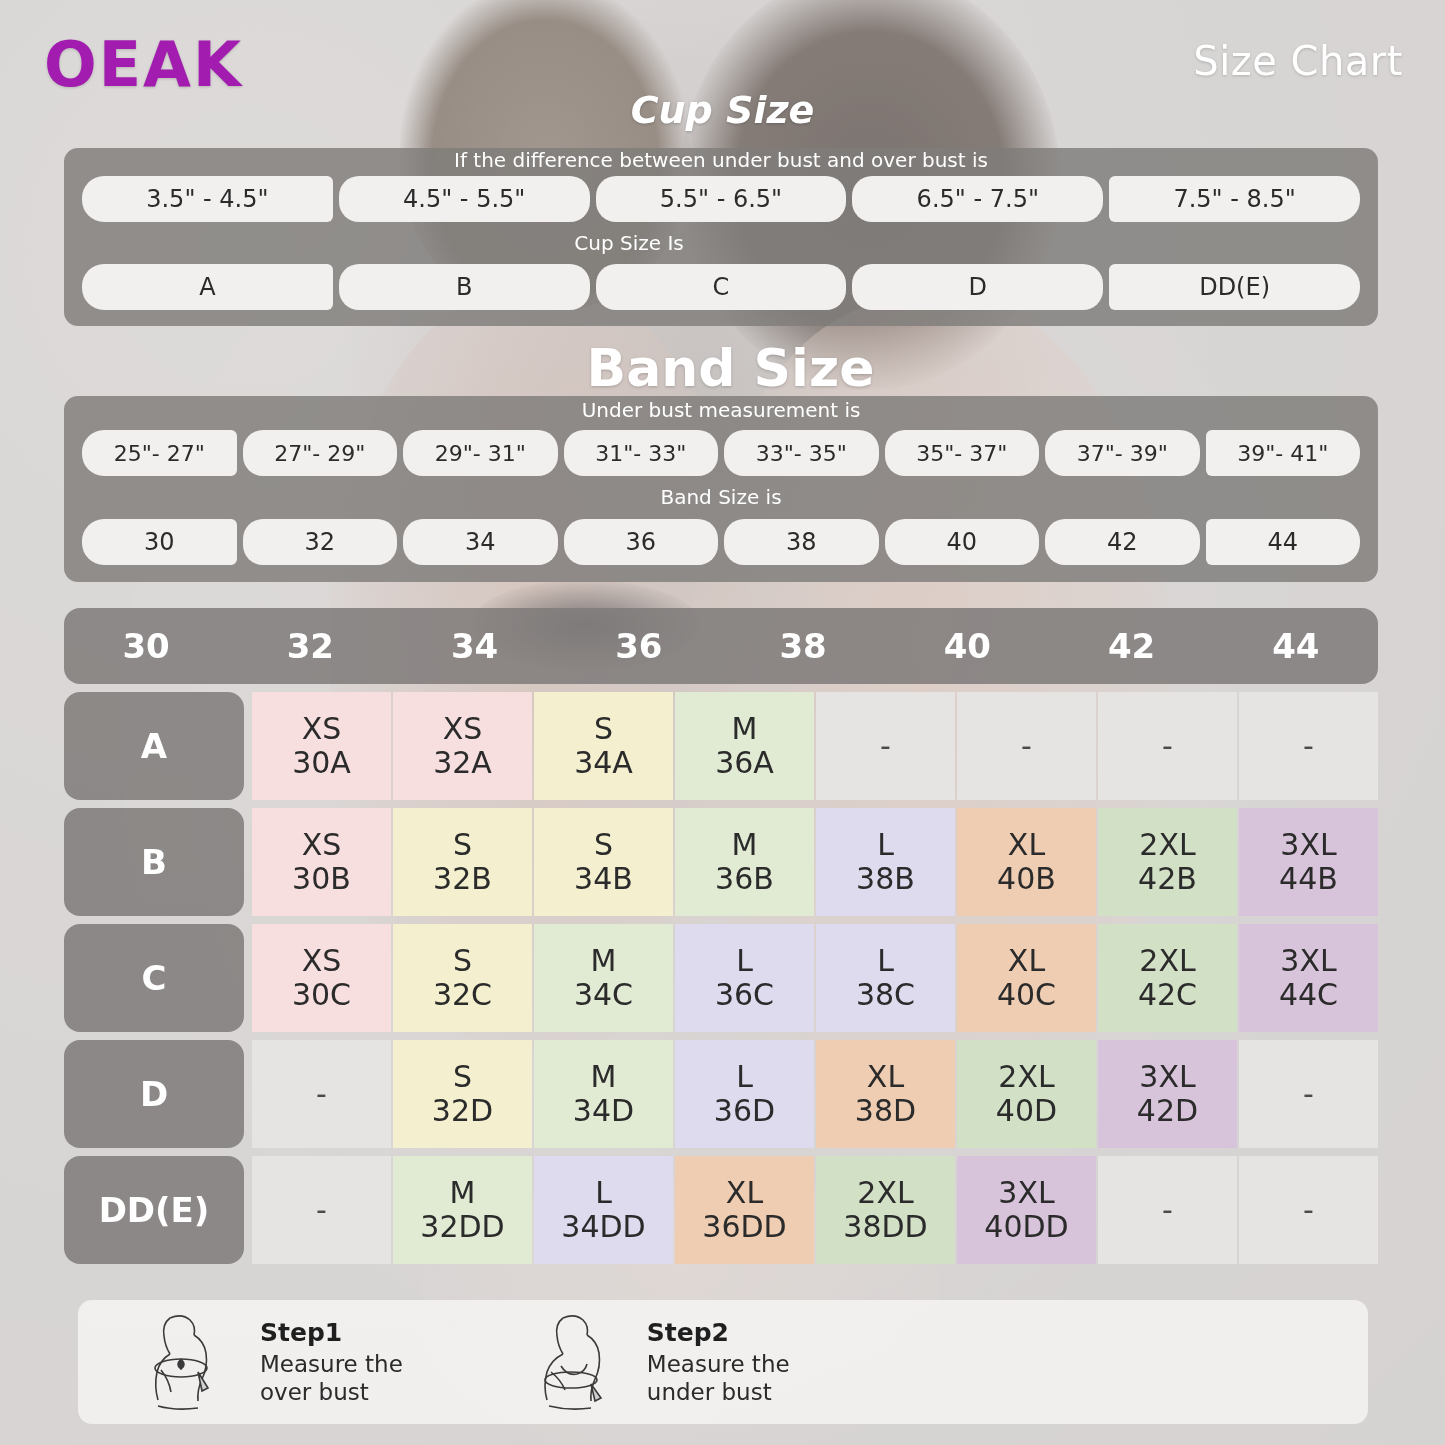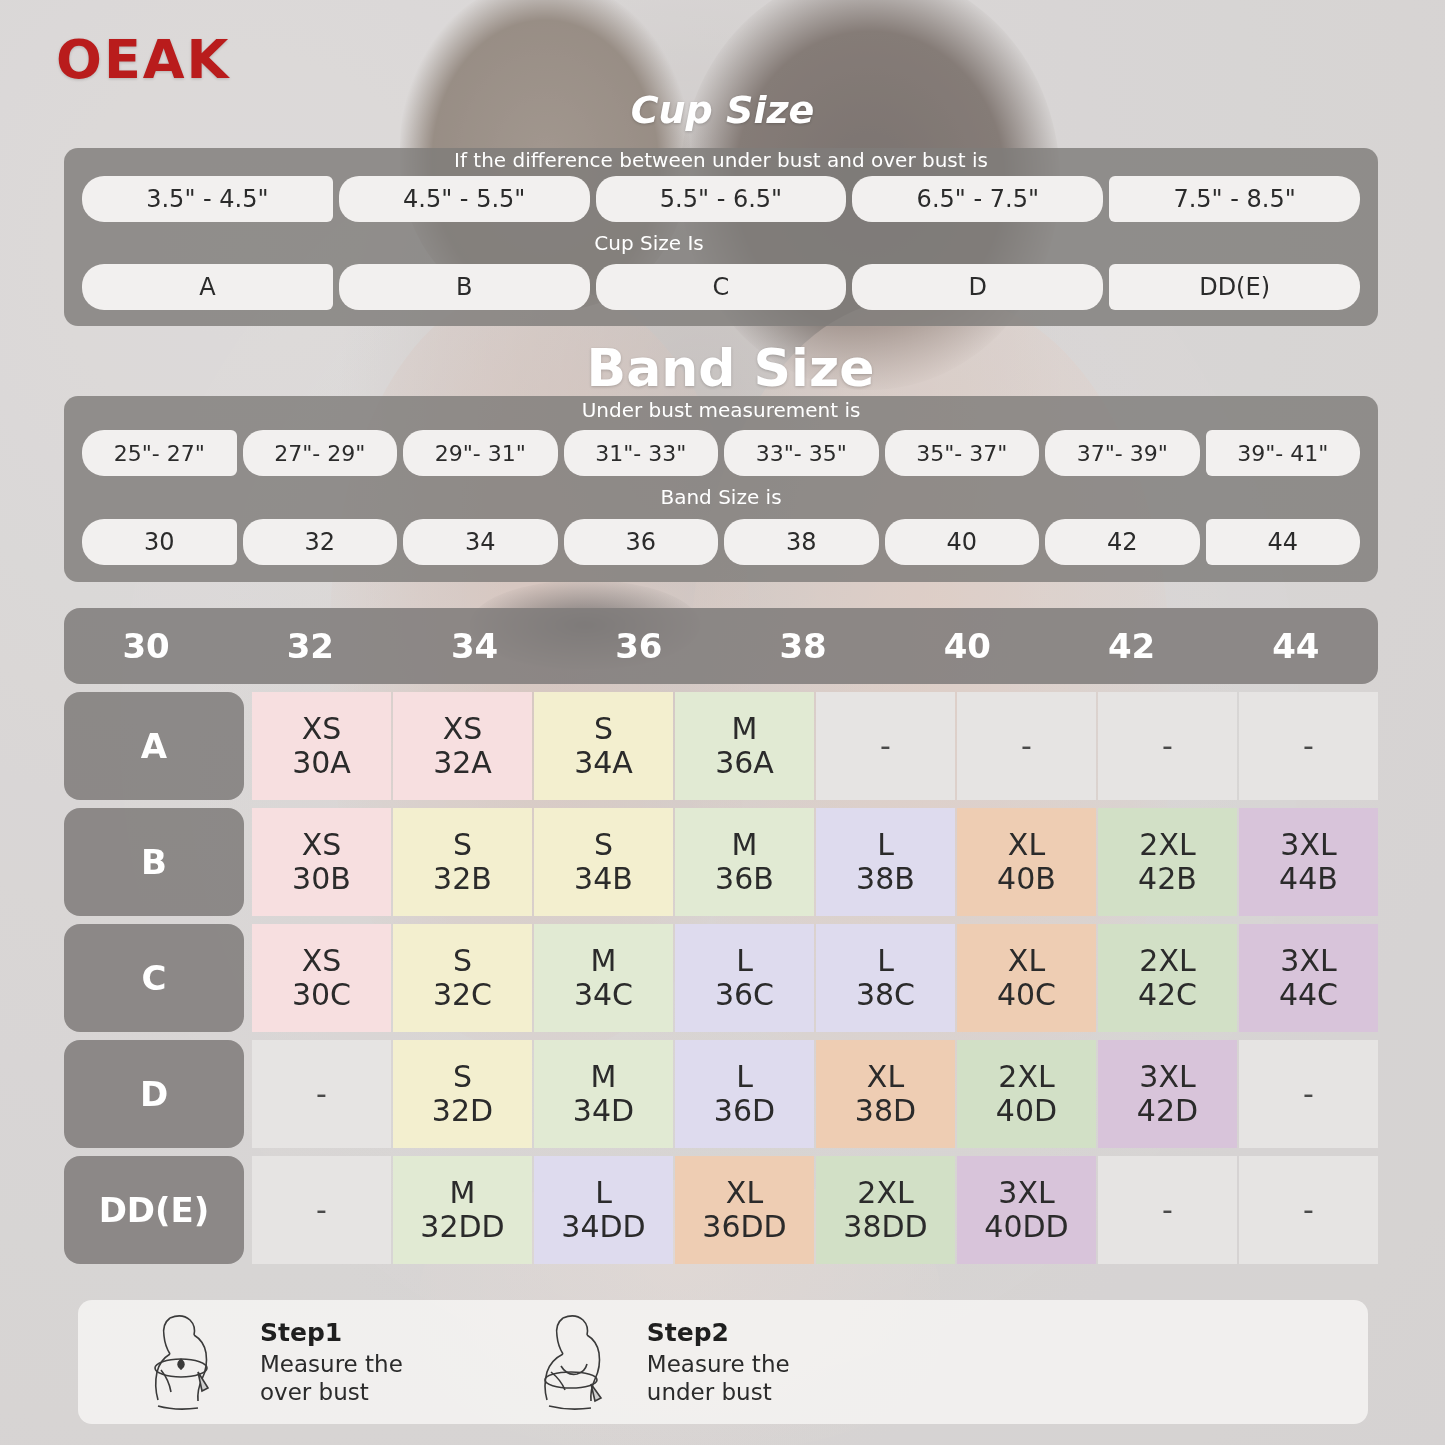--- a/index.html
+++ b/index.html
@@ -60,24 +60,24 @@
   
   #veil-top {
     position:absolute; inset:0;
     background: rgba(222,220,219,0.40);
   }
 
   #page { position: absolute; inset: 0; }
 
   
   .logo {
-    position:absolute; left:56px; top:28px;
+    position:absolute; left:44px; top:28px;
     font-family: "DejaVu Sans", sans-serif;
-    font-size: 54px; font-weight: 700; letter-spacing: 2px;
-    color: #b91c1c;
+    font-size: 62px; font-weight: 700; letter-spacing: 2px;
+    color: #a21caf;
     text-shadow: 0 1px 3px rgba(0,0,0,0.18);
   }
   .size-chart-title {
     position:absolute; right:42px; top:38px;
     font-size: 40px; color:#ffffff; letter-spacing:0.5px;
     text-shadow: 0 1px 3px rgba(0,0,0,0.18);
   }
 
   
   .panel {
@@ -105,21 +105,21 @@
     white-space:nowrap;
   }
   .cell.r-first { border-radius: 22px 6px 6px 22px; }
   .cell.r-last { border-radius: 6px 22px 22px 6px; }
 
   
   #cup-panel { left:64px; top:148px; width:1314px; height:178px; }
   #cup-title { position:absolute; left:0; right:0; top:88px; font-size:38px;font-style:italic; }
   #cup-sub   { position:absolute; left:64px; width:1314px; top:148px; }
   #cup-row1  { position:absolute; left:64px; width:1314px; top:176px; }
-  #cup-sub2  { position:absolute; left:68px; width:1162px; top:231px; }
+  #cup-sub2  { position:absolute; left:48px; width:1162px; top:231px; }
   #cup-row2  { position:absolute; left:64px; width:1314px; top:264px; }
 
   
   #band-panel { left:64px; top:396px; width:1314px; height:186px; }
   #band-title { position:absolute; left:16px; right:0; top:338px; font-size:52px; }
   #band-sub   { position:absolute; left:64px; width:1314px; top:398px; }
   #band-row1  { position:absolute; left:64px; width:1314px; top:430px; }
   #band-sub2  { position:absolute; left:64px; width:1314px; top:485px; }
   #band-row2  { position:absolute; left:64px; width:1314px; top:519px; }
 
@@ -199,20 +199,21 @@
   <div class="body-l"></div>
   <div class="body-r"></div>
   <div class="dark-strap"></div>
   <div class="skirt"></div>
 </div>
 <div id="veil-top"></div>
 
 <div id="page">
 
   <div class="logo">OEAK</div>
+  <div class="size-chart-title">Size Chart</div>
 
   <div class="panel" id="cup-panel"></div>
   <div class="section-title" id="cup-title">Cup Size</div>
   <div class="subtitle" id="cup-sub">If the  difference between under bust and over bust is</div>
 
   <div class="row" id="cup-row1">
     <div class="cell r-first">3.5" -  4.5"</div>
     <div class="cell">4.5" -  5.5"</div>
     <div class="cell">5.5" -  6.5"</div>
     <div class="cell">6.5" -  7.5"</div>

